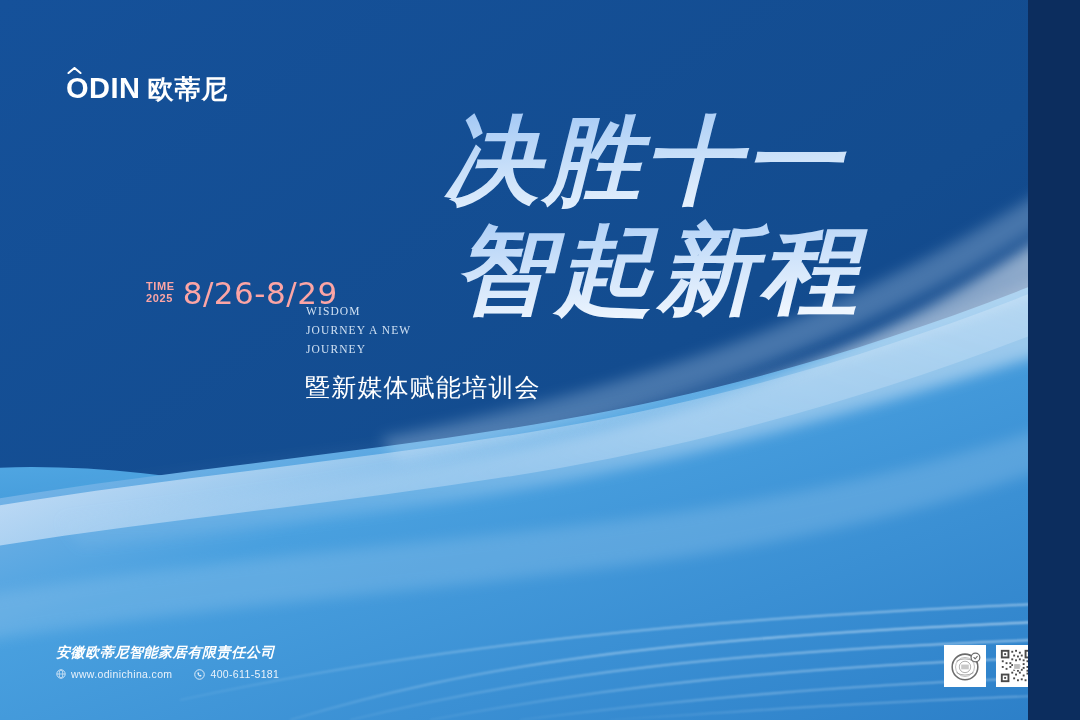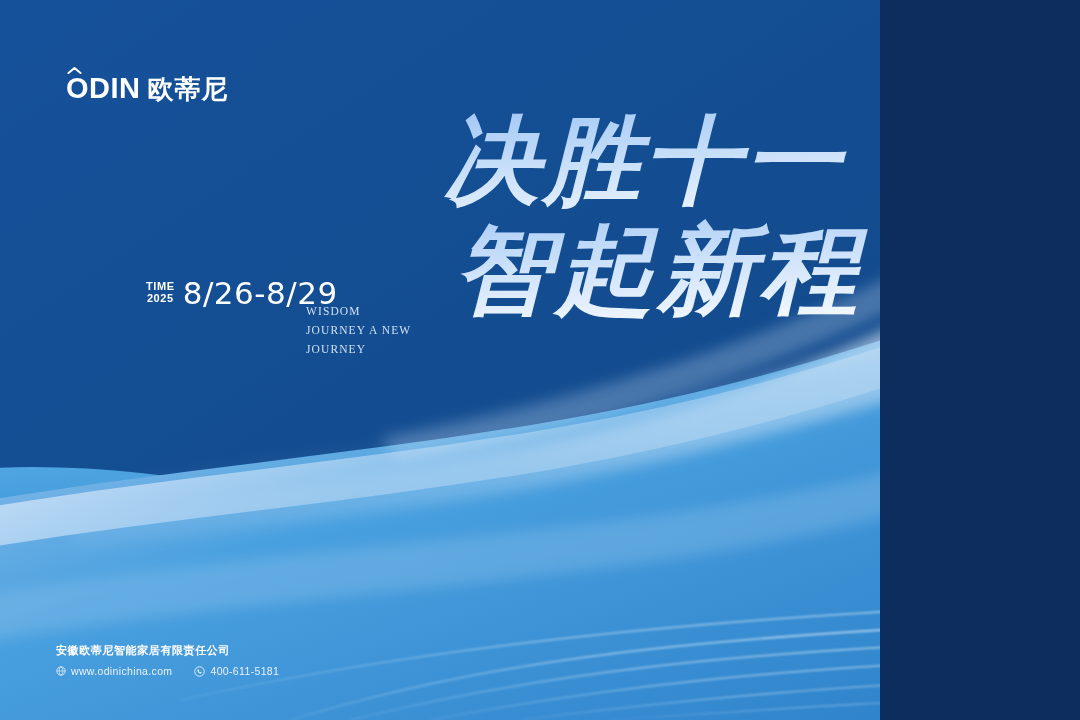--- a/index.html
+++ b/index.html
@@ -2,21 +2,21 @@
 <html><head>
 <meta charset="utf-8">
 <style>
   html, body {
     margin: 0;
     padding: 0;
     background: #0c2d5e;
   }
   #poster {
     position: relative;
-    width: 880px;
+    width: 1028px;
     height: 720px;
     overflow: hidden;
     background: #134C8F;
     font-family: "Liberation Sans", "DejaVu Sans", sans-serif;
     -webkit-font-smoothing: antialiased;
   }
 
   
   #bg-art {
     position: absolute;
@@ -80,22 +80,21 @@
   }
 
   
   #date-block {
     position: absolute;
     left: 146px;
     top: 278px;
     display: flex;
     align-items: center;
     gap: 8px;
-    color: #ffffff;
-    text-align: center;
+    color: #fca5a5;
   }
   #date-block .time-stack {
     display: flex;
     flex-direction: column;
     line-height: 1.08;
     font-size: 11px;
     font-weight: 700;
     letter-spacing: 0.6px;
     padding-bottom: 2px;
   }
@@ -134,26 +133,27 @@
   }
 
   
   #footer {
     position: absolute;
     left: 56px;
     top: 645px;
     color: #ffffff;
   }
   #footer .company {
-    font-size: 11px;
+    font-size: 14px;
     font-weight: 700;
     letter-spacing: 0.6px;
     line-height: 1;
     font-family: "DejaVu Sans", "Liberation Sans", sans-serif;
     white-space: nowrap;
+    font-style: italic;
   }
   #footer .contact-row {
     margin-top: 9px;
     display: flex;
     align-items: flex-start;
     gap: 22px;
     font-size: 10.5px;
     letter-spacing: 0.35px;
     color: #eaf2fb;
     white-space: nowrap;
@@ -298,20 +298,21 @@
     <div class="date-range">8/26-8/29</div>
   </div>
 
   <div id="tagline">
     <div>WISDOM</div>
     <div>JOURNEY A NEW</div>
     <div>JOURNEY</div>
   </div>
 
   <div id="subtitle">
+    <div>暨新媒体赋能培训会</div>
   </div>
 
   <div id="footer">
     <div class="company">安徽欧蒂尼智能家居有限责任公司</div>
     <div class="contact-row">
       <div class="contact-item">
         <svg width="10" height="10" viewBox="0 0 12 12">
           <circle cx="6" cy="6" r="5" fill="none" stroke="#eaf2fb" stroke-width="1"></circle>
           <ellipse cx="6" cy="6" rx="2.2" ry="5" fill="none" stroke="#eaf2fb" stroke-width="0.8"></ellipse>
           <line x1="1" y1="6" x2="11" y2="6" stroke="#eaf2fb" stroke-width="0.8"></line>

